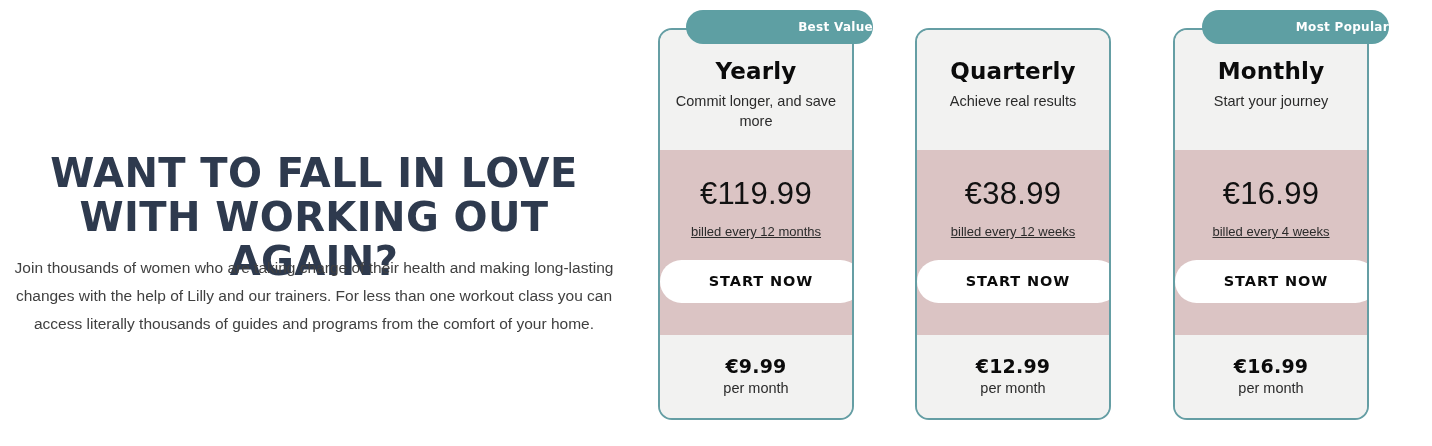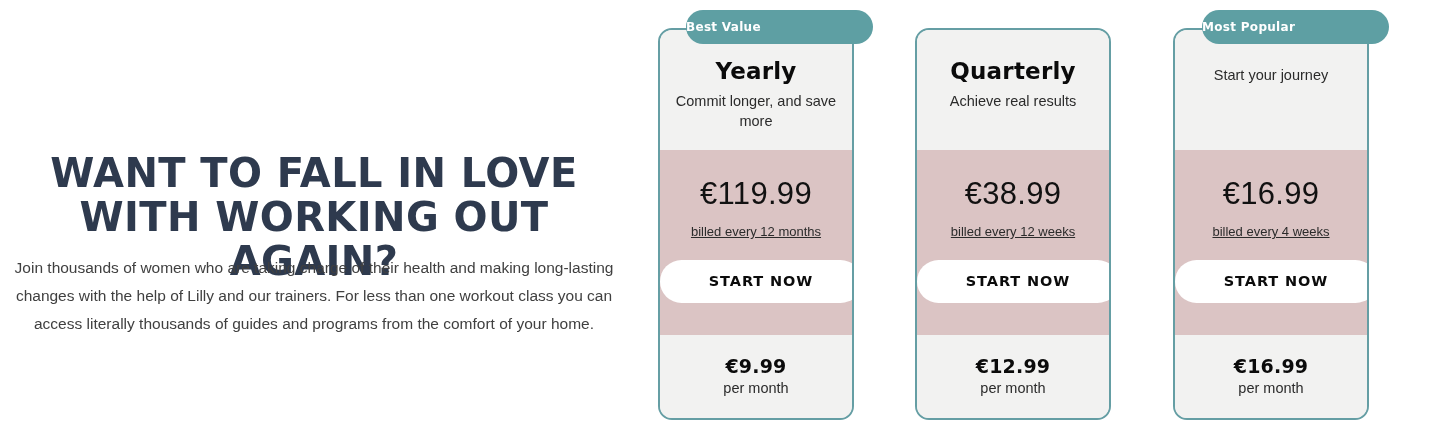--- a/index.html
+++ b/index.html
@@ -148,21 +148,21 @@
     top: 10px;
     height: 34px;
     line-height: 34px;
     border-radius: 17px;
     background: #5e9fa3;
     color: #ffffff;
     font-family: "DejaVu Sans", sans-serif;
     font-size: 12px;
     font-weight: bold;
     letter-spacing: 0.3px;
-    text-align: left;
+    text-align: right;
     z-index: 5;
   }
   #badge-best-value  { left: 686px;  width: 187px; }
   #badge-most-popular{ left: 1202px; width: 187px; }
 </style>
 </head>
 <body>
 
 <section id="promo">
   <h1 id="promo-heading">WANT TO FALL IN LOVE WITH WORKING OUT AGAIN?</h1>
@@ -199,20 +199,21 @@
     <button class="start-button">START NOW</button>
   </div>
   <div class="card-foot">
     <div class="foot-price">€12.99</div>
     <div class="foot-period">per month</div>
   </div>
 </article>
 
 <article id="card-monthly" class="card">
   <div class="card-head">
+    <div class="card-title">Monthly</div>
     <div class="card-subtitle">Start your journey</div>
   </div>
   <div class="card-mid">
     <div class="card-price">€16.99</div>
     <div class="card-billing">billed every 4 weeks</div>
     <button class="start-button">START NOW</button>
   </div>
   <div class="card-foot">
     <div class="foot-price">€16.99</div>
     <div class="foot-period">per month</div>

